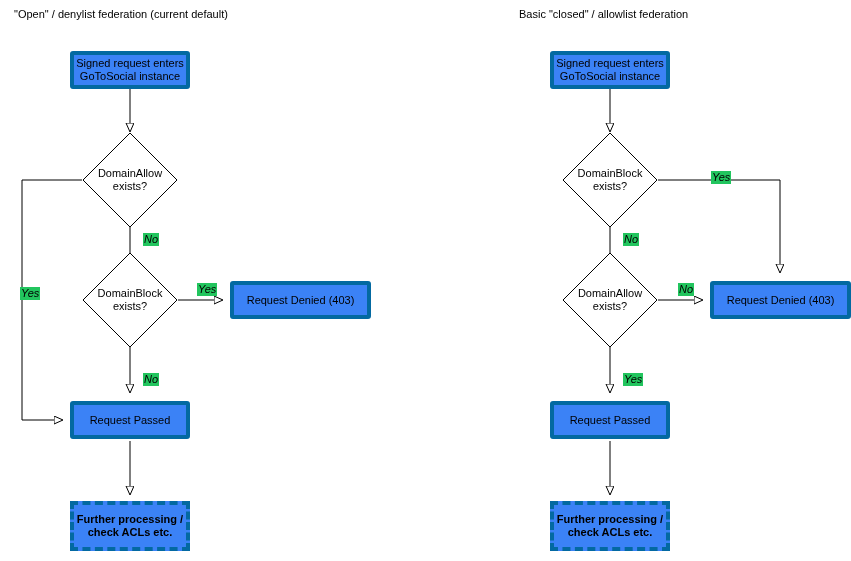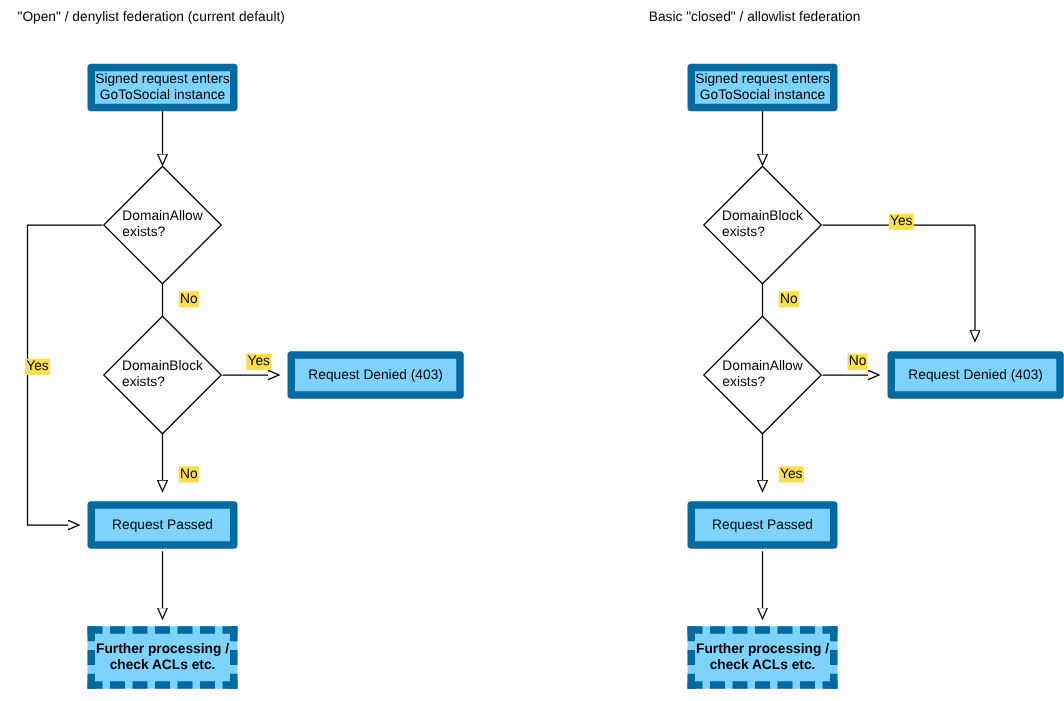--- a/index.html
+++ b/index.html
@@ -35,22 +35,22 @@
     box-sizing: border-box;
     display: flex;
     align-items: center;
     justify-content: center;
     text-align: center;
     font-size: 11px;
     line-height: 13px;
     color: #000;
   }
   .box {
-    background: #7dd3fc;
-    border: 6px solid #0369a1;
+    background: #3b82f6;
+    border: 4px solid #0369a1;
     border-radius: 3px;
   }
   .box.dashed {
     border-style: dashed;
     border-radius: 0;
     font-weight: bold;
   }
   .diamond-wrap {
     position: absolute;
     box-sizing: border-box;
@@ -62,38 +62,40 @@
     height: 100%;
   }
   .diamond-label {
     position: absolute;
     left: 0; top: 0;
     width: 100%;
     height: 100%;
     display: flex;
     align-items: center;
     justify-content: center;
+    text-align: center;
     font-size: 11px;
     line-height: 13px;
   }
   .title {
     position: absolute;
     font-size: 11px;
     line-height: 13px;
     color: #000;
     white-space: nowrap;
   }
   .edge-label {
     position: absolute;
     font-size: 11px;
     line-height: 13px;
     color: #000;
-    background: #fde047;
+    background: #22c55e;
     padding: 0 1px;
     white-space: nowrap;
+    font-style: italic;
   }
 </style>
 </head>
 <body>
 
 <div class="canvas">
 
   <svg class="lines" viewBox="0 0 851 561">
     <defs>
       <marker id="arrow" markerWidth="10" markerHeight="10" refX="8" refY="4" orient="auto" markerUnits="userSpaceOnUse">

